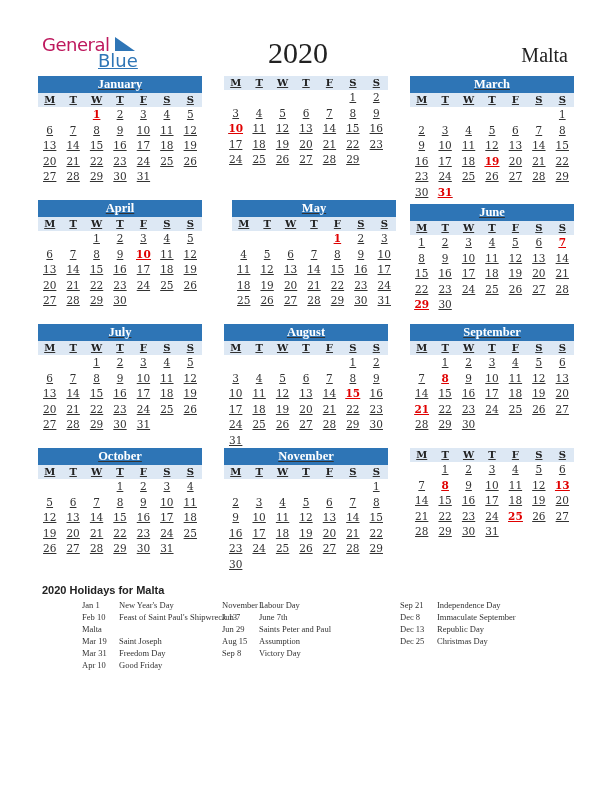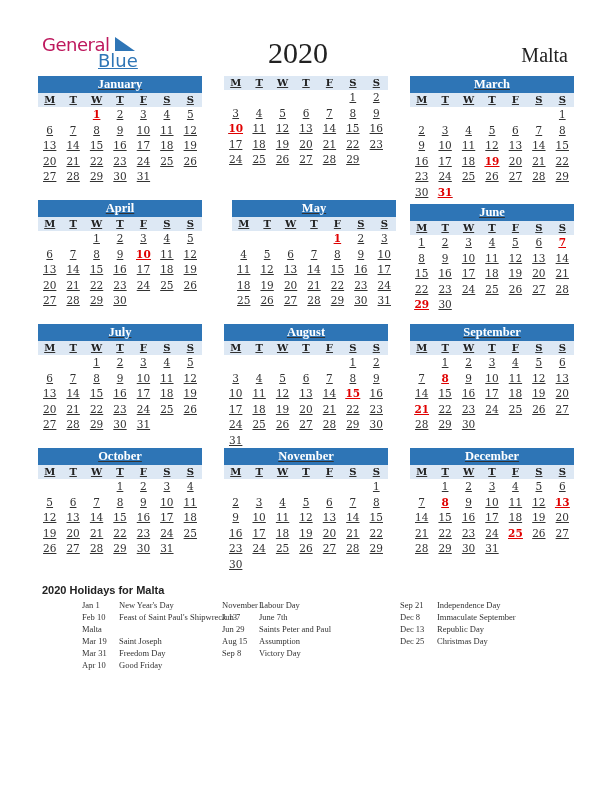--- a/index.html
+++ b/index.html
@@ -551,21 +551,20 @@
         <span class="">24</span>
         <span class="">25</span>
         <span class="">26</span>
         <span class="">27</span>
         <span class="">28</span>
         <span class="">29</span>
         <span class="">30</span>
       </div>
     </div>
     <div class="month" style="left: 410px; top: 448px;">
-      <div class="mhead">December</div>
       <div class="wk">
         <span>M</span>
         <span>T</span>
         <span>W</span>
         <span>T</span>
         <span>F</span>
         <span>S</span>
         <span>S</span>
       </div>
       <div class="days">

